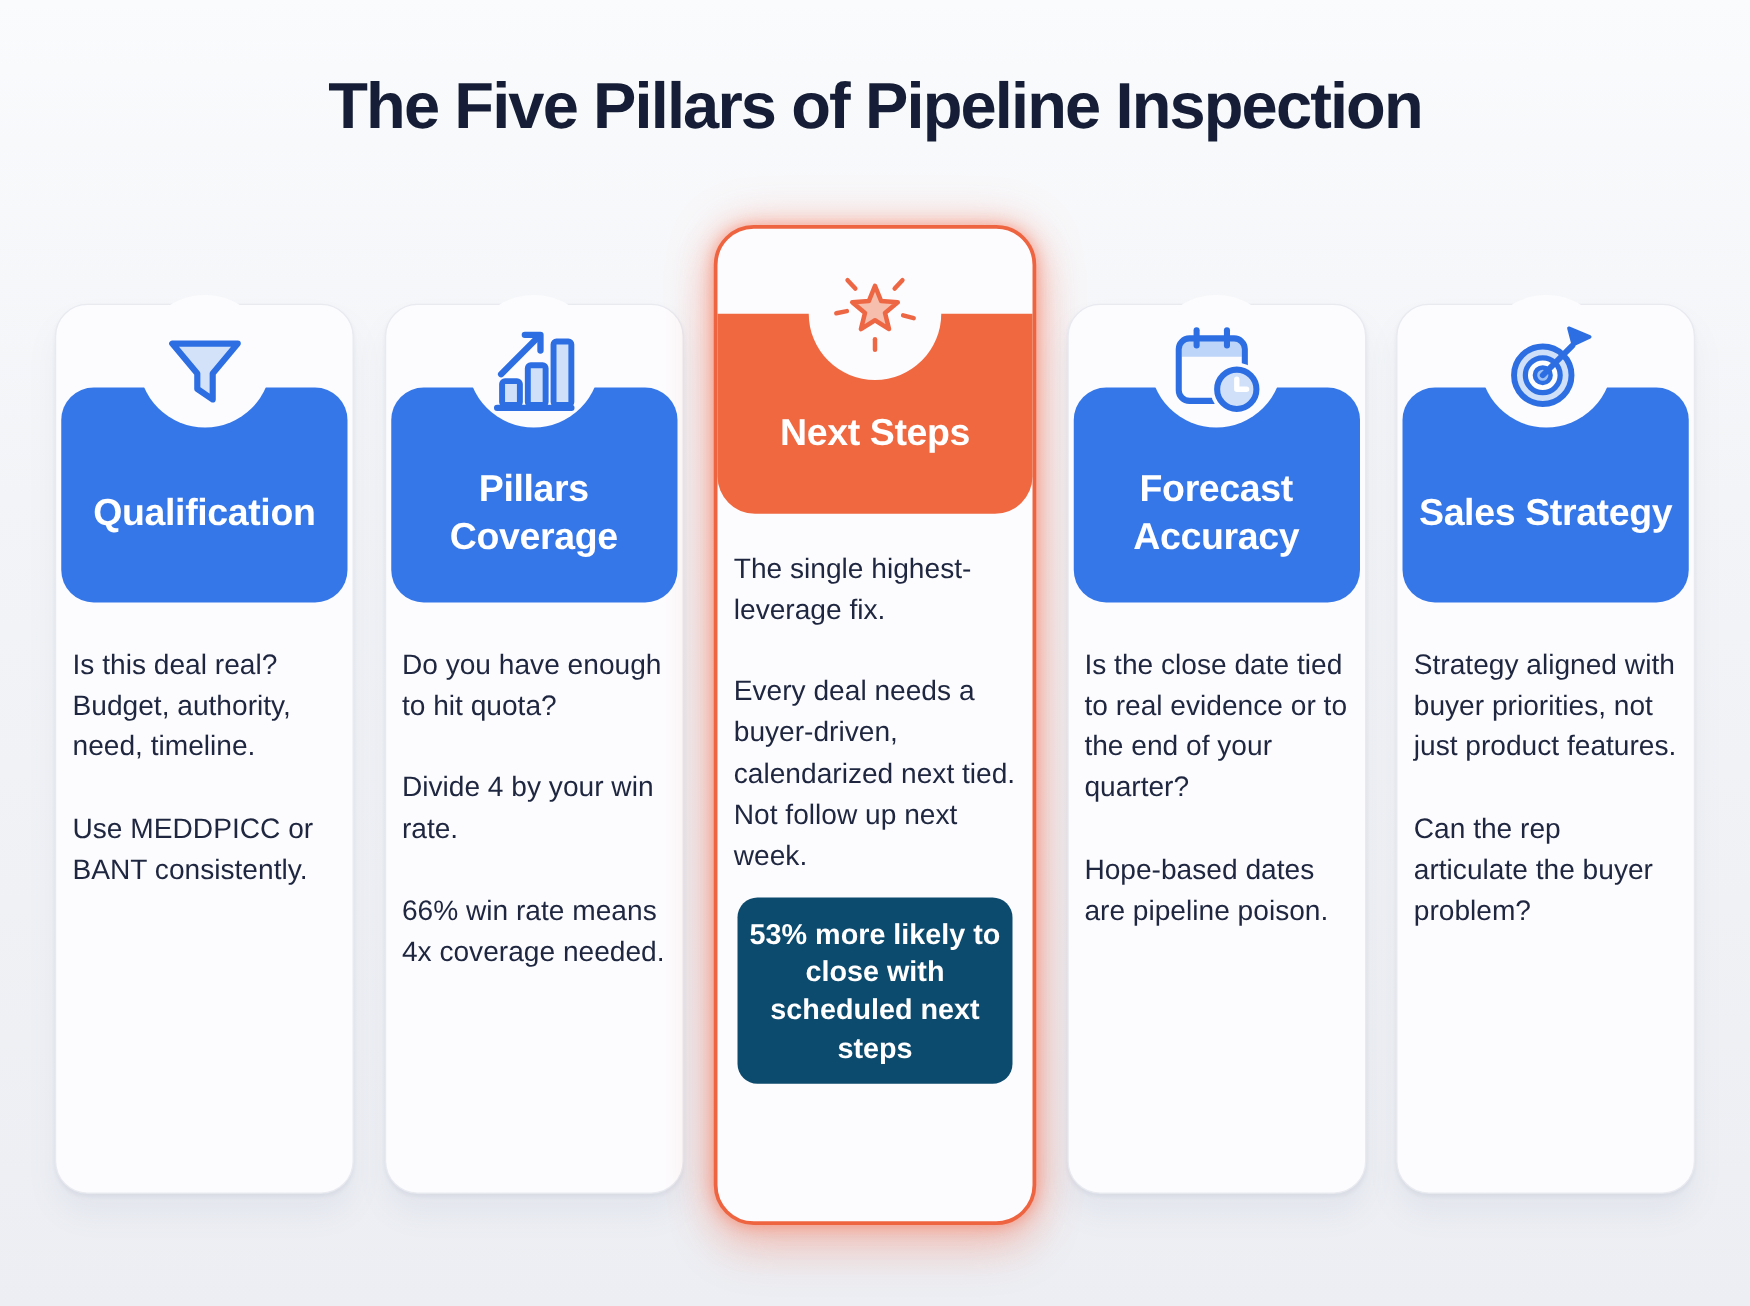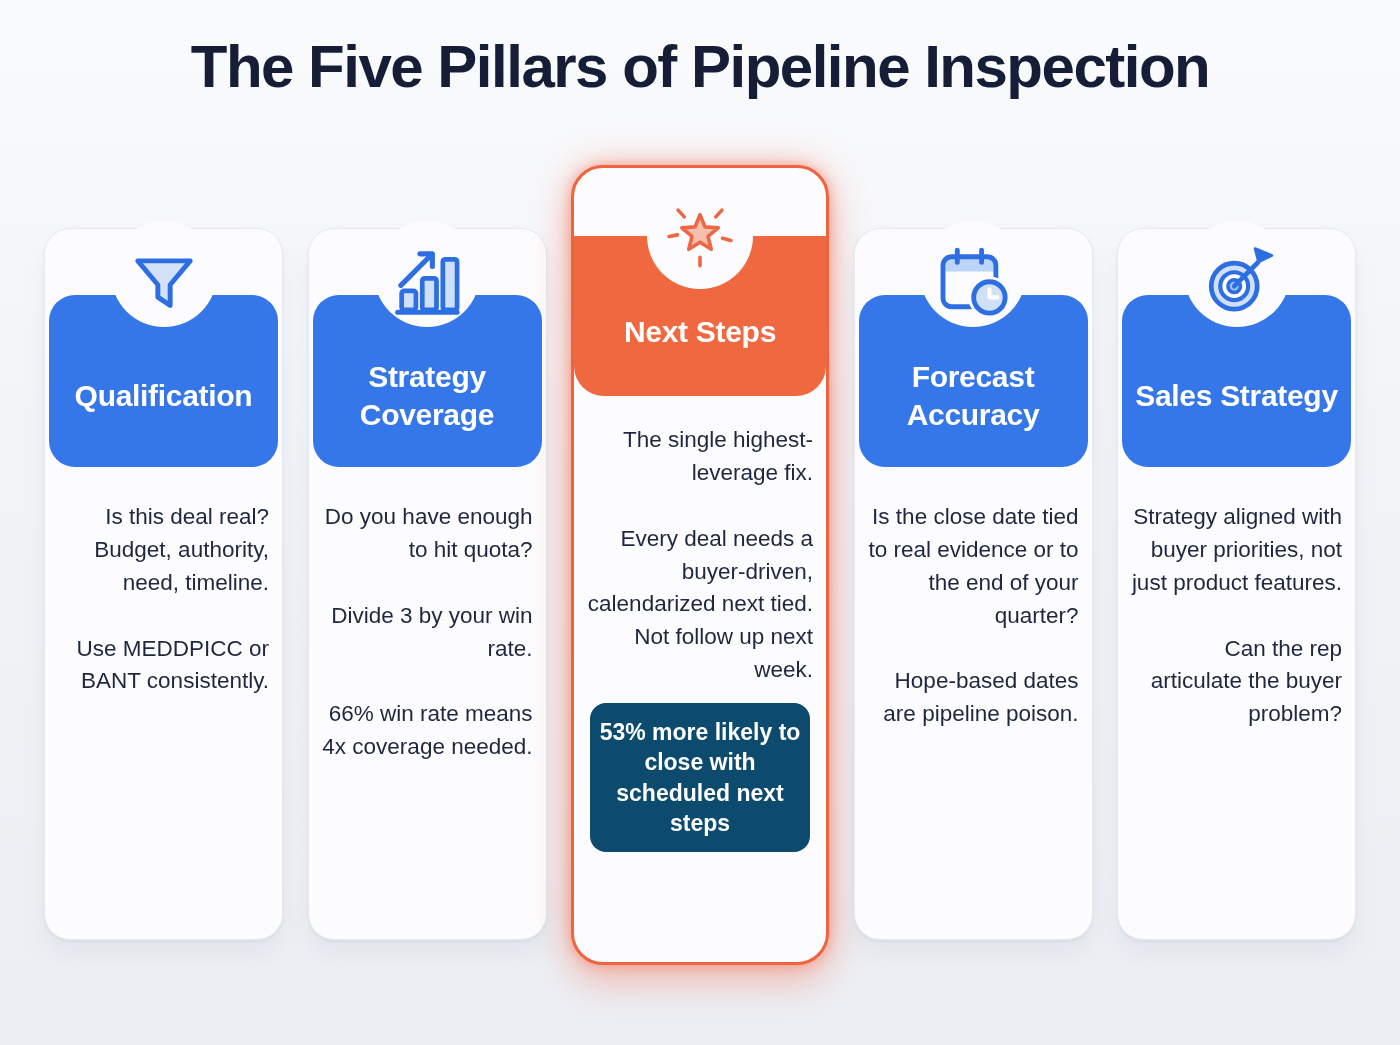--- a/index.html
+++ b/index.html
@@ -3,22 +3,22 @@
 <meta charset="utf-8">
 <style>
   * { box-sizing: border-box; }
   html,body { margin:0; padding:0; }
   body {
     width:1400px; height:1045px; overflow:hidden;
     background: linear-gradient(180deg, #fafbfd 0%, #f3f4f7 38%, #eceef3 100%);
     font-family: "Liberation Sans", "DejaVu Sans", sans-serif;
   }
   .page-title {
-    margin:32px 0 0; text-align:center;
-    font-size:60px; line-height:1.15; font-weight:800;
+    margin:56px 0 0; text-align:center;
+    font-size:52px; line-height:1.15; font-weight:800;
     color:#151e36; letter-spacing:-1.5px;
   }
   .cards-row {
     display:flex; justify-content:space-between; align-items:flex-start;
     padding:0 44px; margin-top:64px;
   }
   .card {
     width:239px; height:712px; margin-top:63px;
     background:#fcfcfe; border:1px solid #e8eaf0; border-radius:26px;
     box-shadow: 0 2px 3px rgba(120,130,160,.10), 0 16px 24px rgba(120,130,160,.08);
@@ -51,21 +51,21 @@
     margin:0; height:160px; background:#f0683f;
     border-radius:0 0 30px 30px; padding-top:32px;
   }
   .card.highlight .card-header::before { top:-53px; }
   .card-header h2 {
     margin:0; position:relative; z-index:2;
     color:#ffffff; font-size:30px; line-height:1.26; font-weight:700;
     text-align:center; letter-spacing:-0.3px;
   }
   .card-body {
-    padding:34px 13px 0; text-align:right;
+    padding:34px 13px 0; text-align:left;
     color:#1f2740; font-size:22.5px; line-height:1.46;
   }
   .card.highlight .card-body { padding-top:28px; }
   .card-body p { margin:0; }
   .card-body p + p { margin-top:33px; }
   .stat-badge {
     margin:16px 16px 0; background:#0c4a6e; color:#ffffff;
     font-weight:700; font-size:23px; line-height:1.32;
     border-radius:16px; padding:14px 6px; text-align:center;
   }
@@ -101,25 +101,25 @@
           <rect x="8" y="29" width="9" height="12" rx="1.5" fill="#cfe0f8" stroke="#2d6fe3" stroke-width="3"></rect>
           <rect x="21" y="21" width="9" height="20" rx="1.5" fill="#cfe0f8" stroke="#2d6fe3" stroke-width="3"></rect>
           <rect x="34" y="9" width="9" height="32" rx="1.5" fill="#cfe0f8" stroke="#2d6fe3" stroke-width="3"></rect>
           <line x1="5.5" y1="42.5" x2="43" y2="42.5" stroke="#2d6fe3" stroke-width="3.2" stroke-linecap="round"></line>
           <line x1="7.5" y1="25.5" x2="26" y2="7" stroke="#2d6fe3" stroke-width="3.2" stroke-linecap="round"></line>
           <path d="M19.5 5.6 H27.4 V13.5" fill="none" stroke="#2d6fe3" stroke-width="3.2" stroke-linecap="round" stroke-linejoin="round"></path>
         </svg>
       </span>
     </div>
     <div class="card-header">
-      <h2>Strategy Coverage</h2>
+      <h2>Pillars Coverage</h2>
     </div>
     <div class="card-body">
       <p>Do you have enough to hit quota?</p>
-      <p>Divide 3 by your win rate.</p>
+      <p>Divide 4 by your win rate.</p>
       <p>66% win rate means 4x coverage needed.</p>
     </div>
   </div>
 
   <div class="card highlight">
     <div class="icon-area">
       <span>
         <svg width="72" height="72" viewBox="0 0 64 64">
           <polygon points="32,13 36.4,23.9 48.2,24.7 39.1,32.3 42,43.8 32,37.5 22,43.8 24.9,32.3 15.8,24.7 27.6,23.9" fill="#f6beac" stroke="#ee6744" stroke-width="3.2" stroke-linejoin="round"></polygon>
           <line x1="12.5" y1="9" x2="18" y2="15" stroke="#ee6744" stroke-width="3.2" stroke-linecap="round"></line>

